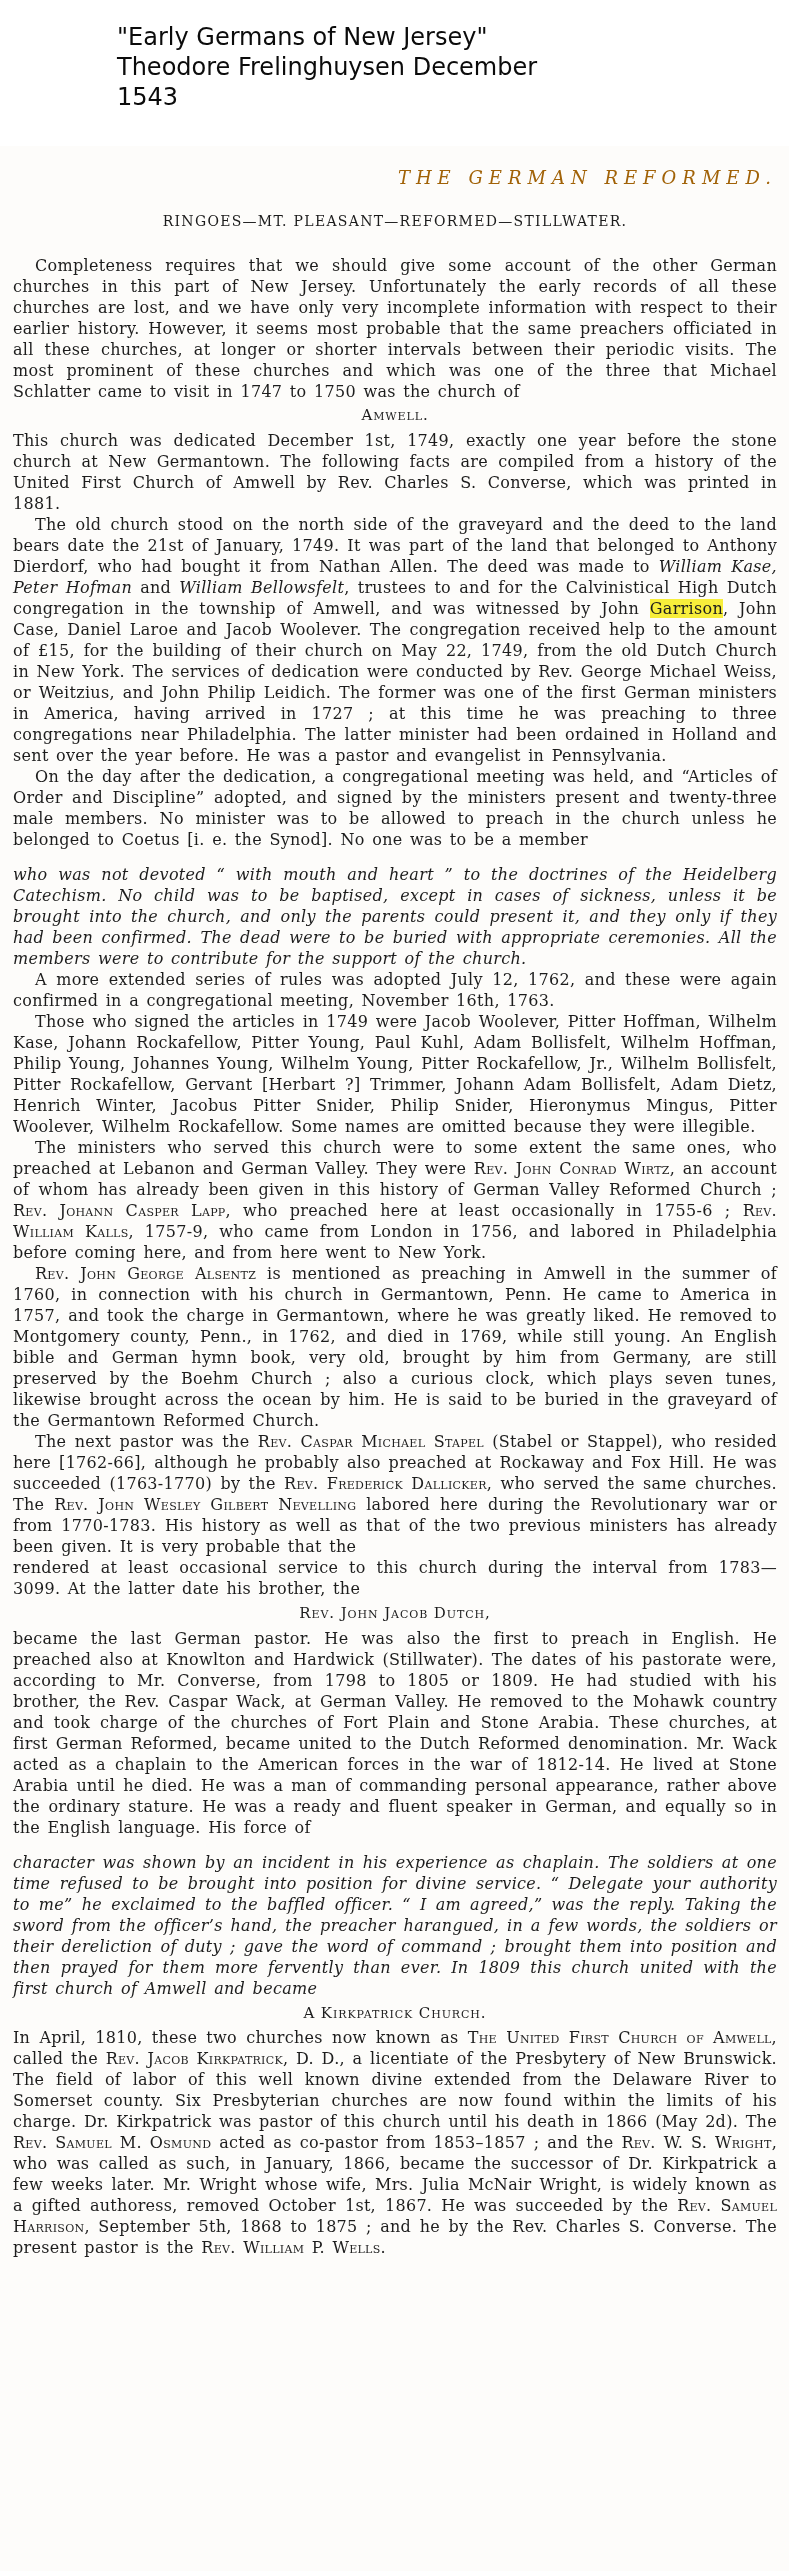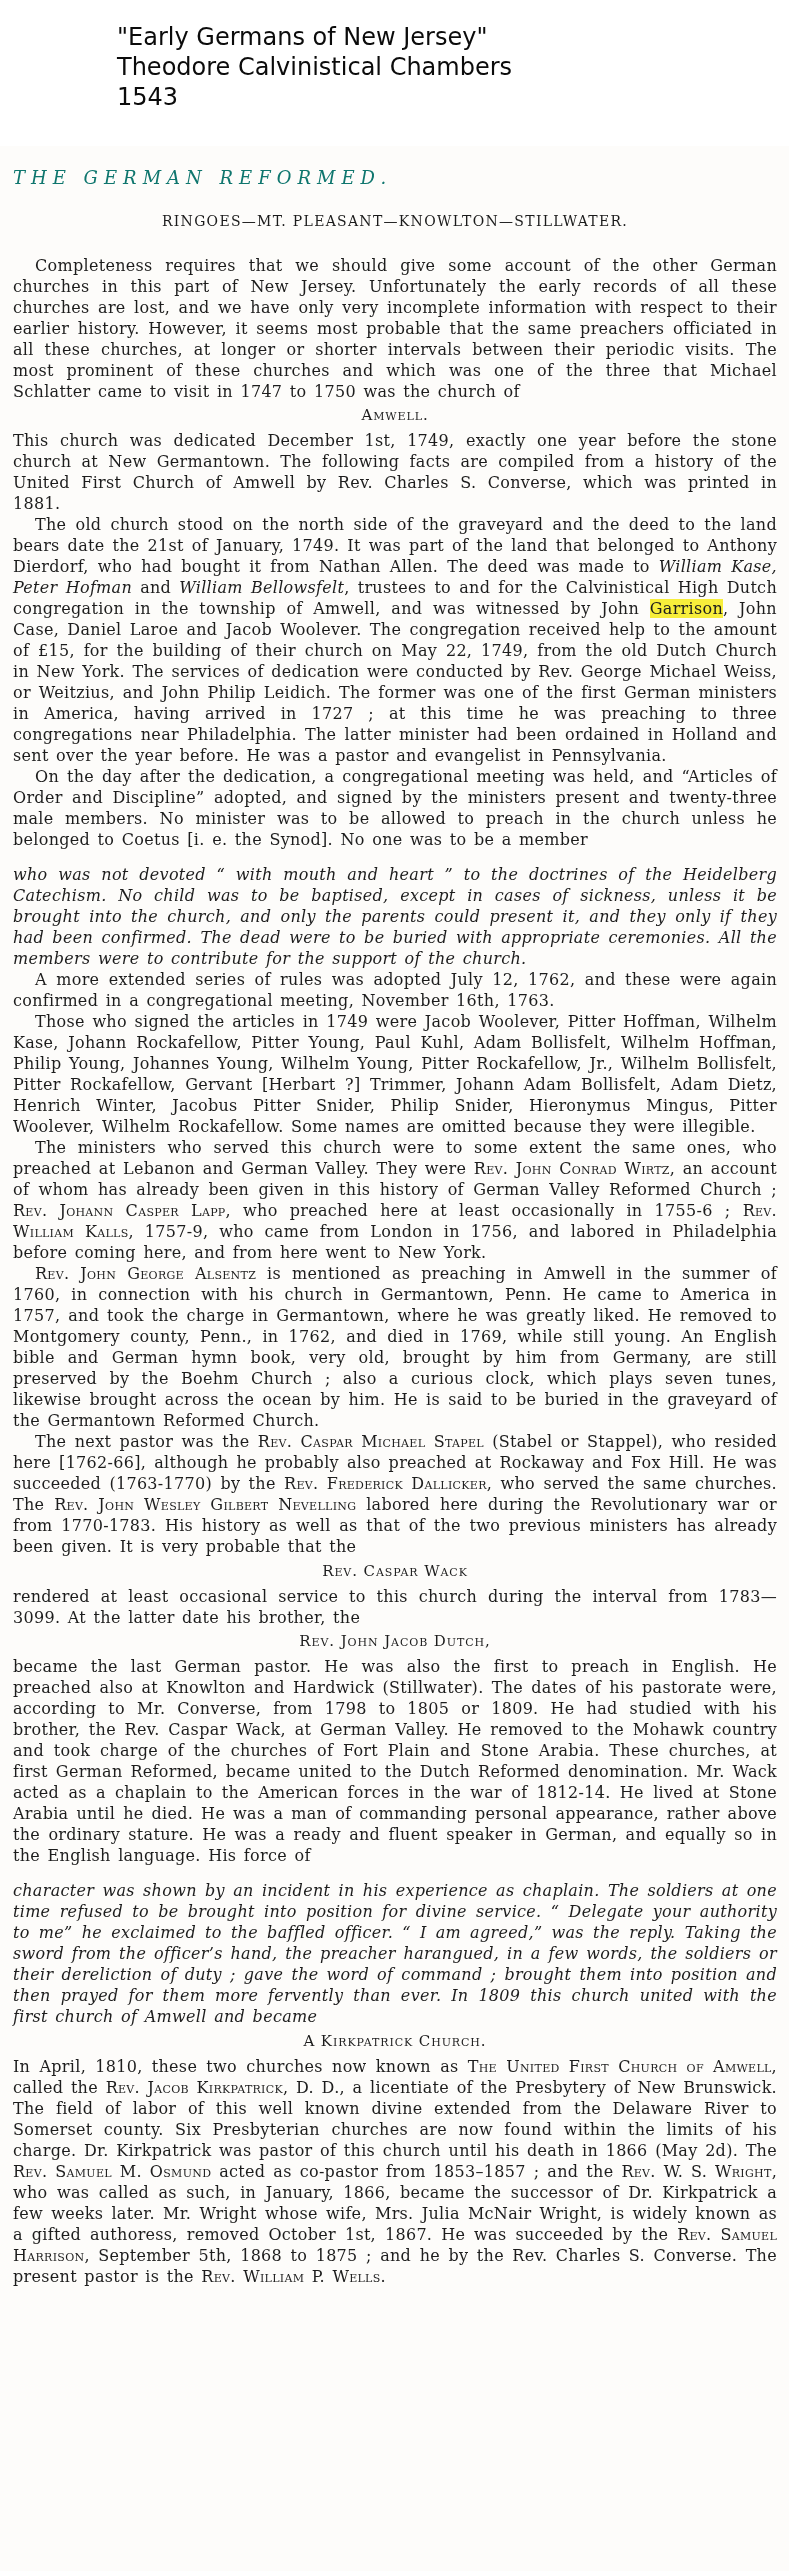--- a/index.html
+++ b/index.html
@@ -20,25 +20,25 @@
   }
   .page {
     position: absolute;
     left: 0; top: 146px;
     width: 764px; height: 2404px;
     padding: 20.6px 13px 0 13px;
     background: #fdfcfa;
     color: #1d1d1d;
   }
   .doc-title {
-    text-align: left;
+    text-align: right;
     font-style: italic;
     font-size: 18px;
     letter-spacing: 6px;
-    color: #0f766e;
+    color: #a16207;
   }
   .doc-subtitle {
     text-align: center;
     margin-top: 25px;
     font-size: 14px;
     letter-spacing: 1.3px;
     color: #1b1b1b;
   }
   .blocks { margin-top: 26px; }
   .para {
@@ -61,40 +61,39 @@
   }
   .seg-i  { font-style: italic; }
   .seg-sc { font-variant: small-caps; }
   .seg-hl { background: var(--hl, #f7ee3b); }
 </style>
 </head>
 <body>
 
 <div class="header">
   <div>"Early Germans of New Jersey"</div>
-  <div>Theodore Calvinistical Chambers</div>
+  <div>Theodore Frelinghuysen December</div>
   <div>1543</div>
 </div>
 
 <div class="page">
   <div class="doc-title">THE GERMAN REFORMED.</div>
-  <div class="doc-subtitle">RINGOES—MT. PLEASANT—KNOWLTON—STILLWATER.</div>
+  <div class="doc-subtitle">RINGOES—MT. PLEASANT—REFORMED—STILLWATER.</div>
   <div class="blocks" id="doc-blocks">
       <p class="para indent"><span>Completeness requires that we should give some account of the other German churches in this part of New Jersey.  Unfortunately the early records of all these churches are lost, and we have only very incomplete information with respect to their earlier history.  However, it seems most probable that the same preachers officiated in all these churches, at longer or shorter intervals between their periodic visits. The most prominent of these churches and which was one of the three that Michael Schlatter came to visit in 1747 to 1750 was the church of</span></p>
       <div class="head-c"><span class="seg-sc">Amwell.</span></div>
       <p class="para"><span>This church was dedicated  December 1st, 1749, exactly one  year before the stone church at New Germantown.  The following facts are compiled from a history of the United First Church of Amwell by Rev. Charles S. Converse, which was printed in 1881.</span></p>
       <p class="para indent"><span>The old church stood on the north side of the graveyard and the deed to the land bears date the 21st of January, 1749.  It was part of the land that belonged to Anthony Dierdorf, who had bought it from Nathan Allen.  The deed was made to </span><span class="seg-i">William Kase, Peter Hofman</span><span> and </span><span class="seg-i">William Bellowsfelt</span><span>, trustees to and for the Calvinistical High Dutch congregation in the township of Amwell, and was witnessed by John </span><span class="seg-hl">Garrison</span><span>, John Case, Daniel Laroe and Jacob Woolever.  The congregation received help to the amount of £15, for the building of their church on May 22, 1749, from the old Dutch Church in New York.  The services of dedication were conducted by Rev. George Michael Weiss, or Weitzius, and John Philip Leidich.  The former was one of the first German ministers in America, having arrived in 1727 ; at this time he was preaching to three congregations near Philadelphia.  The latter minister had been ordained in Holland and sent over the year before.  He was a pastor and evangelist in Pennsylvania.</span></p>
       <p class="para indent"><span>On the day after the dedication, a congregational meeting was held, and “Articles of Order and Discipline” adopted, and signed by the ministers present and twenty-three male members.  No minister was to be allowed to preach in the church unless he belonged to Coetus [i. e. the Synod].  No one was to be a member</span></p>
       <p class="para gap"><span>who was not devoted “ with mouth and heart ” to the doctrines of the Heidelberg Catechism.  No child was to be baptised, except in cases of sickness, unless it be brought into the church, and only the parents could present it, and they only if they had been confirmed.  The dead were to be buried with appropriate ceremonies. All the members were to contribute for the support of the church.</span></p>
       <p class="para indent"><span>A more extended series of rules was adopted July 12, 1762, and these were again confirmed in a congregational meeting, November 16th, 1763.</span></p>
       <p class="para indent"><span>Those who signed the articles in 1749 were Jacob Woolever, Pitter Hoffman, Wilhelm Kase, Johann Rockafellow, Pitter Young, Paul Kuhl, Adam Bollisfelt, Wilhelm Hoffman, Philip Young, Johannes Young, Wilhelm Young, Pitter Rockafellow, Jr., Wilhelm Bollisfelt, Pitter Rockafellow, Gervant [Herbart ?] Trimmer, Johann Adam Bollisfelt, Adam Dietz, Henrich Winter, Jacobus Pitter Snider, Philip Snider, Hieronymus Mingus, Pitter Woolever, Wilhelm Rockafellow.  Some names are omitted because they were illegible.</span></p>
       <p class="para indent"><span>The ministers who served this church were to some extent the same ones, who preached at Lebanon and German Valley.  They were </span><span class="seg-sc">Rev. John Conrad Wirtz</span><span>, an account of whom has already been given in this history of German Valley Reformed Church ; </span><span class="seg-sc">Rev. Johann Casper Lapp</span><span>, who preached here at least occasionally in 1755-6 ; </span><span class="seg-sc">Rev. William Kalls</span><span>, 1757-9, who came from London in 1756, and labored in Philadelphia before coming here, and from here went to New York.</span></p>
       <p class="para indent"><span class="seg-sc">Rev. John George Alsentz</span><span> is mentioned as preaching in Amwell in the summer of 1760, in connection with his church in Germantown, Penn.  He came to America in 1757, and took the charge in Germantown, where he was greatly liked. He removed to Montgomery county, Penn., in 1762, and died in 1769, while still young.  An English bible and German hymn book, very old, brought by him from Germany, are still preserved by the Boehm Church ; also a curious clock, which plays seven tunes, likewise brought across the ocean by him.  He is said to be buried in the graveyard of the Germantown Reformed Church.</span></p>
       <p class="para indent"><span>The next pastor was the </span><span class="seg-sc">Rev. Caspar Michael Stapel</span><span> (Stabel or Stappel), who resided here [1762-66], although he probably also preached at Rockaway and Fox Hill.  He was succeeded (1763-1770) by the </span><span class="seg-sc">Rev. Frederick Dallicker</span><span>, who served the same churches.  The </span><span class="seg-sc">Rev. John Wesley Gilbert Nevelling</span><span> labored here during the Revolutionary war or from 1770-1783.  His history as well as that of the two previous ministers has already been given.  It is very probable that the</span></p>
-      <div class="head-c"><span class="seg-sc">Rev. Caspar Wack</span></div>
       <p class="para"><span>rendered at least occasional service to this church during the interval from 1783— 3099.  At the latter date his brother, the</span></p>
       <div class="head-c"><span class="seg-sc">Rev. John Jacob Dutch,</span></div>
       <p class="para"><span>became the last German pastor.  He was also the first to preach in English.  He preached also at Knowlton and Hardwick (Stillwater).  The dates of his pastorate were, according to Mr. Converse, from 1798 to 1805 or 1809.  He had studied with his brother, the Rev. Caspar Wack, at German Valley.  He removed to the Mohawk country and took charge of the churches of Fort Plain and Stone Arabia. These churches, at first German Reformed, became united to the Dutch Reformed denomination.  Mr. Wack acted as a chaplain to the American forces in the war of 1812-14.  He lived at Stone Arabia until he died.  He was a man of commanding personal appearance, rather above the ordinary stature.  He was a ready and fluent speaker in German, and equally so in the English language.  His force of</span></p>
       <p class="para gap"><span>character was shown by an incident in his experience as chaplain.  The soldiers at one time refused to be brought into position for divine service.  “ Delegate your authority to me” he exclaimed to the baffled officer.  “ I am agreed,” was the reply. Taking the sword from the officer’s hand, the preacher harangued, in a few words, the soldiers or their dereliction of duty ; gave the word of command ; brought them into position and then prayed for them more fervently than ever.  In 1809 this church united with the first church of Amwell and became</span></p>
       <div class="head-c"><span class="seg-sc">A Kirkpatrick Church.</span></div>
       <p class="para"><span>In April, 1810, these two churches now known as </span><span class="seg-sc">The United First Church of Amwell</span><span>, called the </span><span class="seg-sc">Rev. Jacob Kirkpatrick</span><span>, D. D., a licentiate of the Presbytery of New Brunswick.  The field of labor of this well known divine extended from the Delaware River to Somerset county.  Six Presbyterian churches are now found within the limits of his charge.  Dr. Kirkpatrick was pastor of this church until his death in 1866 (May 2d).  The </span><span class="seg-sc">Rev. Samuel M. Osmund</span><span> acted as co-pastor from 1853–1857 ; and the </span><span class="seg-sc">Rev. W. S. Wright</span><span>, who was called as such, in January, 1866, became the successor of Dr. Kirkpatrick a few weeks later.  Mr. Wright whose wife, Mrs. Julia McNair Wright, is widely known as a gifted authoress, removed October 1st, 1867.  He was succeeded by the </span><span class="seg-sc">Rev. Samuel Harrison</span><span>, September 5th, 1868 to 1875 ; and he by the Rev. Charles S. Converse.  The present pastor is the </span><span class="seg-sc">Rev. William P. Wells</span><span>.</span></p>
     </div>
 </div>
 
 

